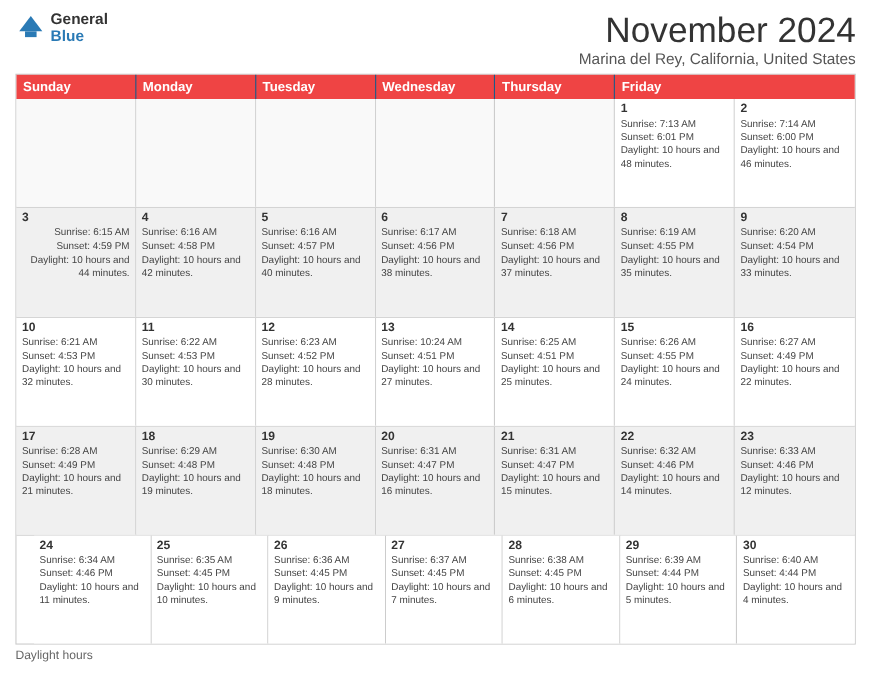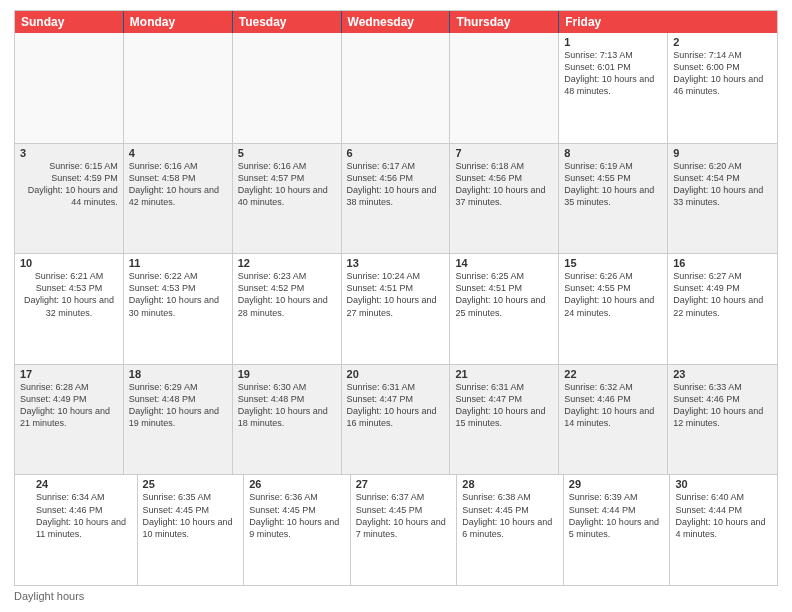--- a/index.html
+++ b/index.html
@@ -119,20 +119,36 @@
       font-size: 11px;
       color: #666;
       margin-top: 4px;
       text-align: left;
     }
   </style>
 </head>
 <body>
 
 <div class="page">
+  <div class="header">
+    <div class="logo">
+      <svg class="logo-icon" viewBox="0 0 32 32">
+        <polygon points="16,4 28,20 4,20" fill="#2a7ab5"></polygon>
+        <rect x="10" y="20" width="12" height="6" fill="#2a7ab5"></rect>
+      </svg>
+      <div class="logo-text">
+        <span class="logo-general">General</span>
+        <span class="logo-blue">Blue</span>
+      </div>
+    </div>
+    <div class="title-block">
+      <div class="month-title">November 2024</div>
+      <div class="location">Marina del Rey, California, United States</div>
+    </div>
+  </div>
 
   <div class="calendar">
     <div class="cal-header">
     <div class="cal-header-cell">Sunday</div>
         <div class="cal-header-cell">Monday</div>
         <div class="cal-header-cell">Tuesday</div>
         <div class="cal-header-cell">Wednesday</div>
         <div class="cal-header-cell">Thursday</div>
         <div class="cal-header-cell">Friday</div>
       </div>
@@ -196,21 +212,21 @@
           <div class="cal-cell shaded">
             <div class="day-number">9</div>
             <div class="day-info" style="white-space: pre-line;">Sunrise: 6:20 AM
 Sunset: 4:54 PM
 Daylight: 10 hours and 33 minutes.</div>
           </div>
         </div>
         <div class="cal-row">
           <div class="cal-cell">
             <div class="day-number">10</div>
-            <div class="day-info" style="white-space: pre-line; text-align: center;">Sunrise: 6:21 AM
+            <div class="day-info" style="white-space: pre-line;">Sunrise: 6:21 AM
 Sunset: 4:53 PM
 Daylight: 10 hours and 32 minutes.</div>
           </div>
           <div class="cal-cell">
             <div class="day-number">11</div>
             <div class="day-info" style="white-space: pre-line;">Sunrise: 6:22 AM
 Sunset: 4:53 PM
 Daylight: 10 hours and 30 minutes.</div>
           </div>
           <div class="cal-cell">

